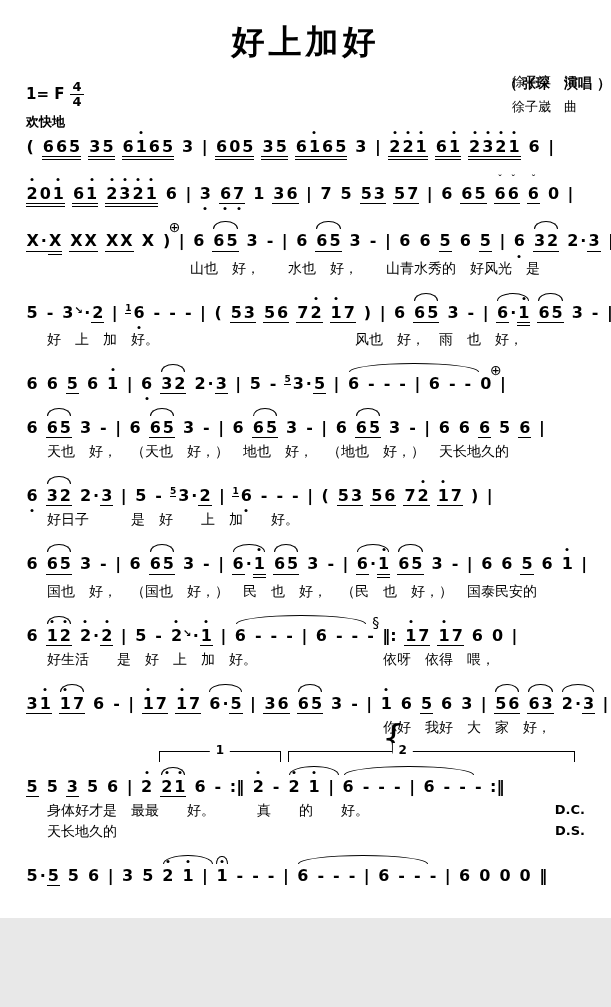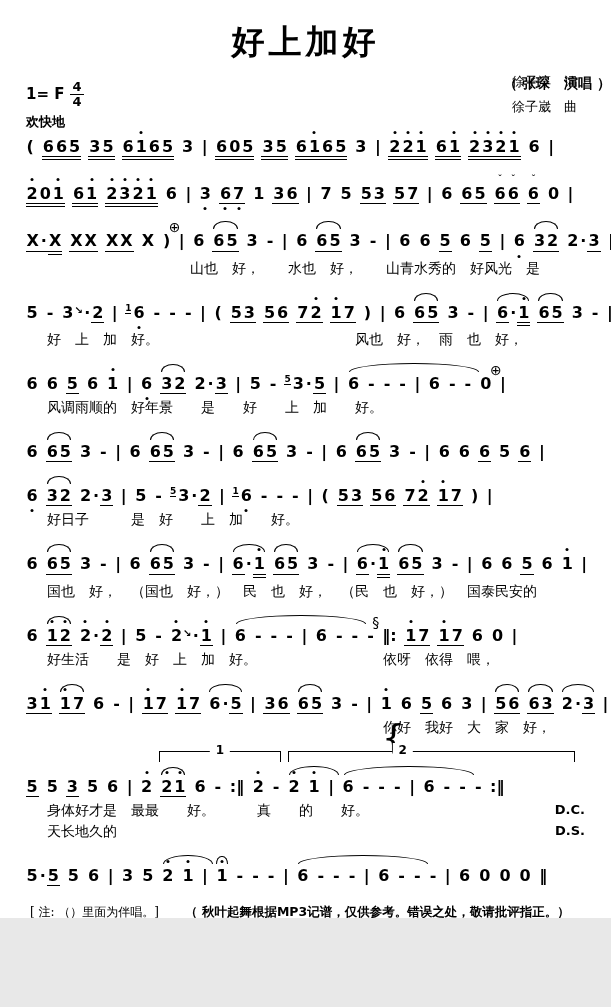--- a/index.html
+++ b/index.html
@@ -78,28 +78,28 @@
       <div class="line">
         <div class="notes"><span class="tok"><span class="ch">5</span></span><span class="tok"><span class="ch">-</span></span><span class="tok"><span class="ch">3</span><span class="ch gliss">↘</span><span class="ch">·</span><span class="ch u1">2</span></span><span class="bar">|</span><span class="tok"><span class="gr">1</span><span class="ch">6<span class="db"></span></span></span><span class="tok"><span class="ch">-</span></span><span class="tok"><span class="ch">-</span></span><span class="tok"><span class="ch">-</span></span><span class="bar">|</span><span class="tok"><span class="ch">(</span></span><span class="tok"><span class="ch u1">5</span><span class="ch u1">3</span></span><span class="tok"><span class="ch u1">5</span><span class="ch u1">6</span></span><span class="tok"><span class="ch u1">7</span><span class="ch u1">2<span class="da"></span></span></span><span class="tok"><span class="ch u1">1<span class="da"></span></span><span class="ch u1">7</span></span><span class="tok"><span class="ch">)</span></span><span class="bar">|</span><span class="tok"><span class="ch">6</span></span><span class="tok arc"><span class="ch u1">6</span><span class="ch u1">5</span></span><span class="tok"><span class="ch">3</span></span><span class="tok"><span class="ch">-</span></span><span class="bar">|</span><span class="tok arc"><span class="ch u1">6</span><span class="ch">·</span><span class="ch u2">1<span class="da"></span></span></span><span class="tok arc"><span class="ch u1">6</span><span class="ch u1">5</span></span><span class="tok"><span class="ch">3</span></span><span class="tok"><span class="ch">-</span></span><span class="bar">|</span></div>
         <div class="lyrwrap" style="padding-left: 25px;">
           <div class="lyr">
             <span class="txt">好　上　加　好。　　　　　　　　　　　　　　风也　好，　雨　也　好，</span>
           </div>
         </div>
       </div>
       <div class="line">
         <div class="notes"><span class="tok"><span class="ch">6</span></span><span class="tok"><span class="ch">6</span></span><span class="tok"><span class="ch u1">5</span></span><span class="tok"><span class="ch">6</span></span><span class="tok"><span class="ch">1<span class="da"></span></span></span><span class="bar">|</span><span class="tok"><span class="ch">6<span class="db"></span></span></span><span class="tok arc"><span class="ch u1">3</span><span class="ch u1">2</span></span><span class="tok"><span class="ch">2</span><span class="ch">·</span><span class="ch u1">3</span></span><span class="bar">|</span><span class="tok"><span class="ch">5</span></span><span class="tok"><span class="ch">-</span></span><span class="tok"><span class="gr">5</span><span class="ch">3</span><span class="ch">·</span><span class="ch u1">5</span></span><span class="bar">|</span><span class="tok arcw" style="--aw: 8em;"><span class="ch">6</span></span><span class="tok"><span class="ch">-</span></span><span class="tok"><span class="ch">-</span></span><span class="tok"><span class="ch">-</span></span><span class="bar">|</span><span class="tok"><span class="ch">6</span></span><span class="tok"><span class="ch">-</span></span><span class="tok"><span class="ch">-</span></span><span class="tok"><span class="ch">0</span></span><span class="mark"><span class="mark-glyph">⊕</span></span><span class="bar">|</span></div>
-        <div class="lyrwrap" style="padding-left: 25px;">
-          <div class="lyr">
-            <span class="txt">风调雨顺的　好年景　　是　　好　　上　加　　好。</span>
-          </div>
-        </div>
       </div>
       <div class="line">
         <div class="notes"><span class="tok"><span class="ch">6</span></span><span class="tok arc"><span class="ch u1">6</span><span class="ch u1">5</span></span><span class="tok"><span class="ch">3</span></span><span class="tok"><span class="ch">-</span></span><span class="bar">|</span><span class="tok"><span class="ch">6</span></span><span class="tok arc"><span class="ch u1">6</span><span class="ch u1">5</span></span><span class="tok"><span class="ch">3</span></span><span class="tok"><span class="ch">-</span></span><span class="bar">|</span><span class="tok"><span class="ch">6</span></span><span class="tok arc"><span class="ch u1">6</span><span class="ch u1">5</span></span><span class="tok"><span class="ch">3</span></span><span class="tok"><span class="ch">-</span></span><span class="bar">|</span><span class="tok"><span class="ch">6</span></span><span class="tok arc"><span class="ch u1">6</span><span class="ch u1">5</span></span><span class="tok"><span class="ch">3</span></span><span class="tok"><span class="ch">-</span></span><span class="bar">|</span><span class="tok"><span class="ch">6</span></span><span class="tok"><span class="ch">6</span></span><span class="tok"><span class="ch u1">6</span></span><span class="tok"><span class="ch">5</span></span><span class="tok"><span class="ch u1">6</span></span><span class="bar">|</span></div>
+        <div class="lyrwrap" style="padding-left: 25px;">
+          <div class="lyr">
+            <span class="txt">天也　好，　（天也　好，）　地也　好，　（地也　好，）　天长地久的</span>
+          </div>
+        </div>
       </div>
       <div class="line">
         <div class="notes"><span class="tok"><span class="ch">6<span class="db"></span></span></span><span class="tok arc"><span class="ch u1">3</span><span class="ch u1">2</span></span><span class="tok"><span class="ch">2</span><span class="ch">·</span><span class="ch u1">3</span></span><span class="bar">|</span><span class="tok"><span class="ch">5</span></span><span class="tok"><span class="ch">-</span></span><span class="tok"><span class="gr">5</span><span class="ch">3</span><span class="ch">·</span><span class="ch u1">2</span></span><span class="bar">|</span><span class="tok"><span class="gr">1</span><span class="ch">6<span class="db"></span></span></span><span class="tok"><span class="ch">-</span></span><span class="tok"><span class="ch">-</span></span><span class="tok"><span class="ch">-</span></span><span class="bar">|</span><span class="tok"><span class="ch">(</span></span><span class="tok"><span class="ch u1">5</span><span class="ch u1">3</span></span><span class="tok"><span class="ch u1">5</span><span class="ch u1">6</span></span><span class="tok"><span class="ch u1">7</span><span class="ch u1">2<span class="da"></span></span></span><span class="tok"><span class="ch u1">1<span class="da"></span></span><span class="ch u1">7</span></span><span class="tok"><span class="ch">)</span></span><span class="bar">|</span></div>
         <div class="lyrwrap" style="padding-left: 25px;">
           <div class="lyr">
             <span class="txt">好日子　　　是　好　　上　加　　好。</span>
           </div>
         </div>
       </div>
       <div class="line">
@@ -146,17 +146,13 @@
             <span class="txt">天长地久的</span>
             <span class="rt">D.S.</span>
           </div>
         </div>
       </div>
       <div class="line">
         <div class="notes"><span class="tok"><span class="ch">5</span><span class="ch">·</span><span class="ch u1">5</span></span><span class="tok"><span class="ch">5</span></span><span class="tok"><span class="ch">6</span></span><span class="bar">|</span><span class="tok"><span class="ch">3</span></span><span class="tok"><span class="ch">5</span></span><span class="tok arcw" style="--aw: 3em;"><span class="ch">2<span class="da"></span></span></span><span class="tok"><span class="ch">1<span class="da"></span></span></span><span class="bar">|</span><span class="tok arc"><span class="ch">1<span class="da"></span></span></span><span class="tok"><span class="ch">-</span></span><span class="tok"><span class="ch">-</span></span><span class="tok"><span class="ch">-</span></span><span class="bar">|</span><span class="tok arcw" style="--aw: 8em;"><span class="ch">6</span></span><span class="tok"><span class="ch">-</span></span><span class="tok"><span class="ch">-</span></span><span class="tok"><span class="ch">-</span></span><span class="bar">|</span><span class="tok"><span class="ch">6</span></span><span class="tok"><span class="ch">-</span></span><span class="tok"><span class="ch">-</span></span><span class="tok"><span class="ch">-</span></span><span class="bar">|</span><span class="tok"><span class="ch">6</span></span><span class="tok"><span class="ch">0</span></span><span class="tok"><span class="ch">0</span></span><span class="tok"><span class="ch">0</span></span><span class="bar">‖</span></div>
       </div>
     </div>
 
-  <div class="footer">
-    <span>[ 注: （）里面为伴唱。]</span>
-    <span class="frt">（ 秋叶起舞根据MP3记谱，仅供参考。错误之处，敬请批评指正。）</span>
-  </div>
 </div>
 
 </body></html>

